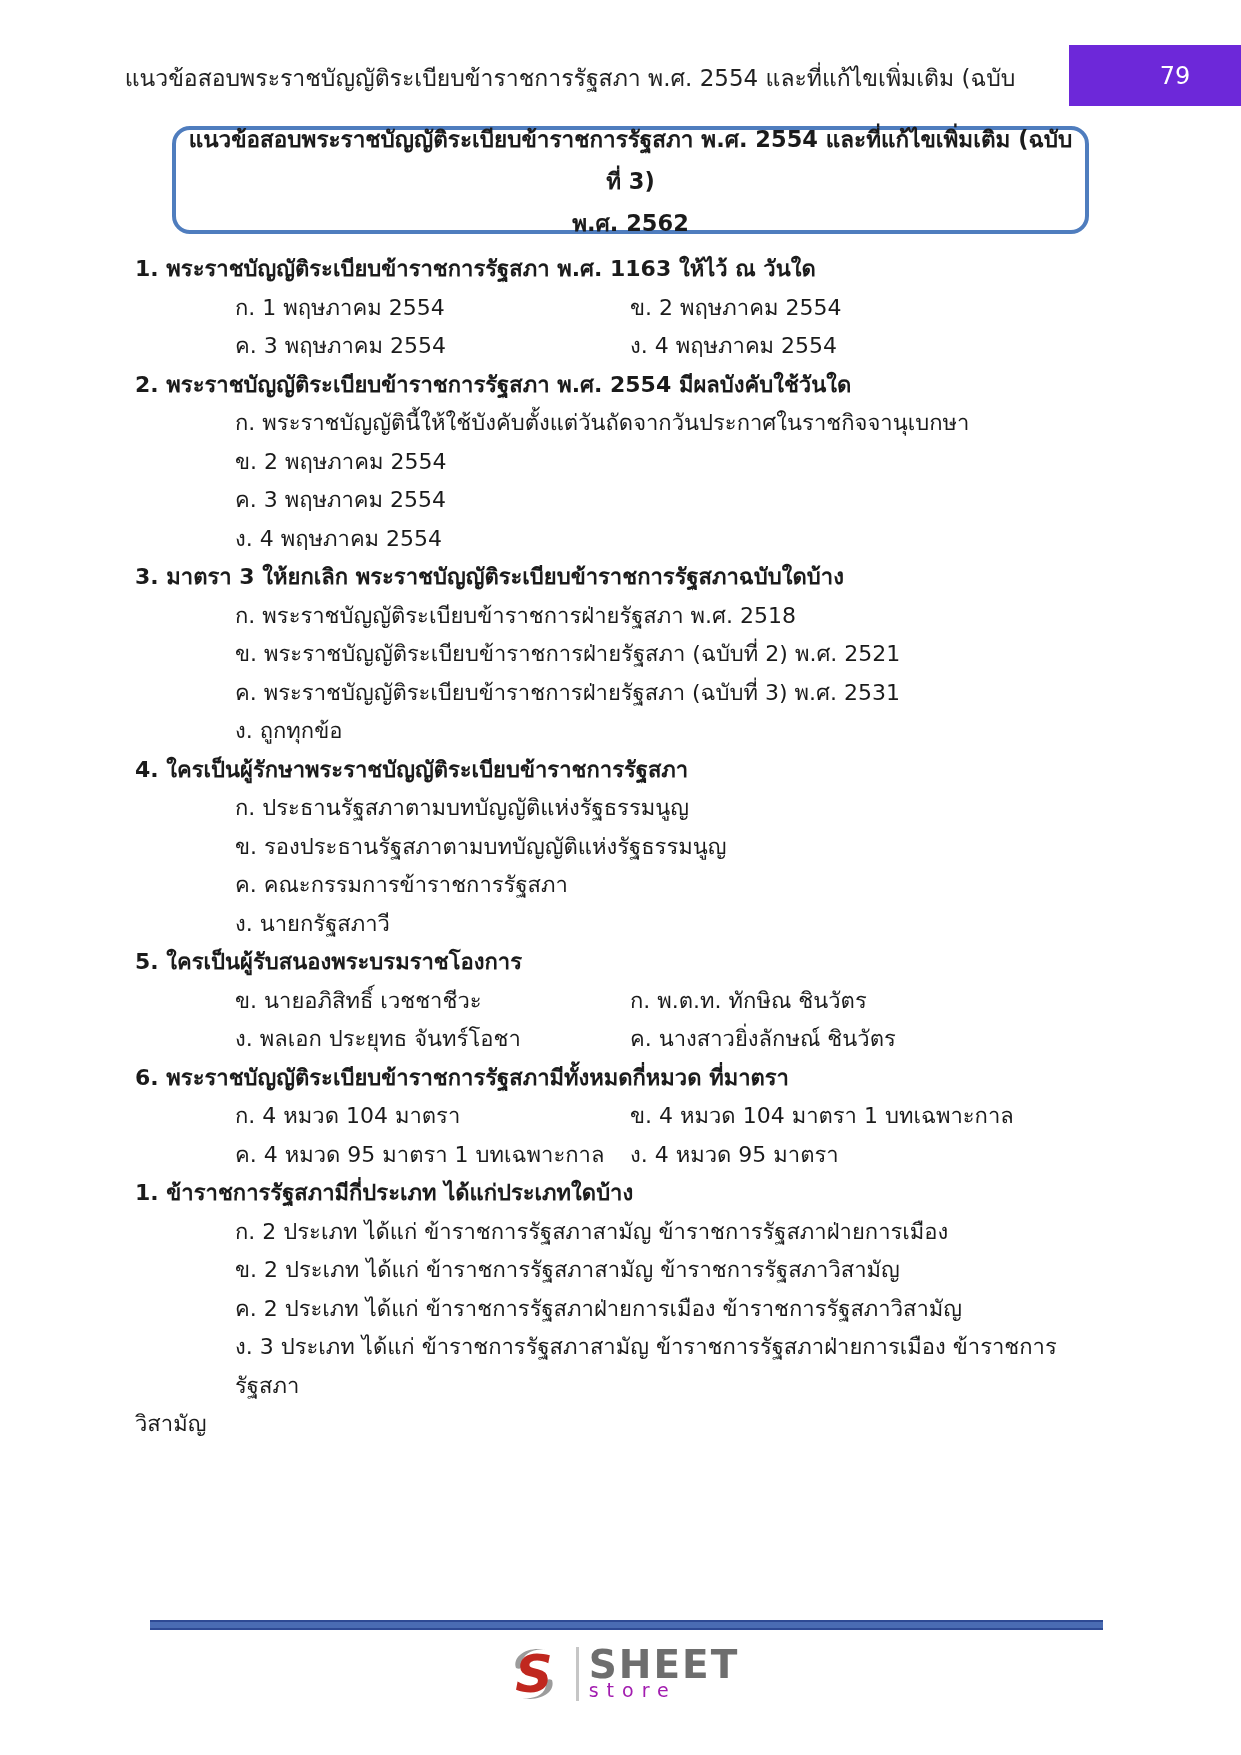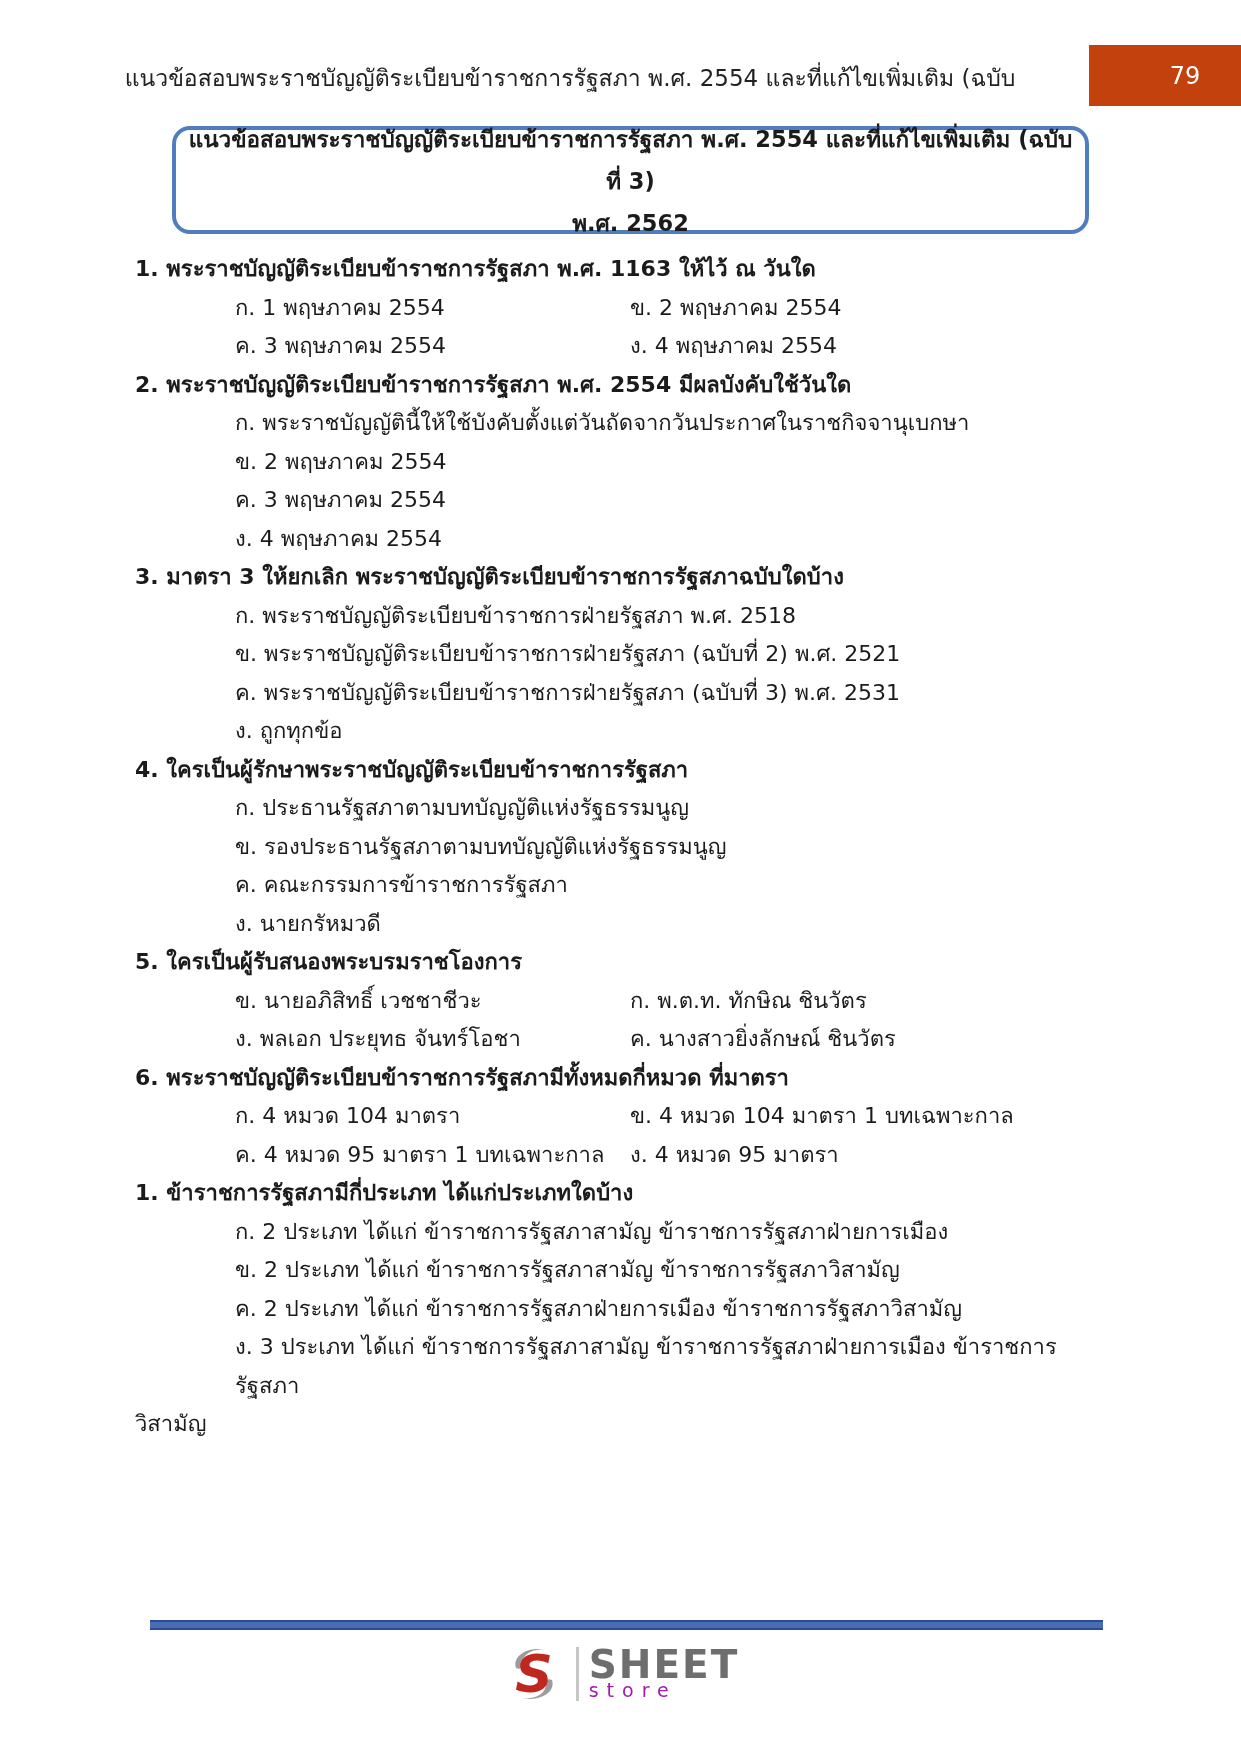--- a/index.html
+++ b/index.html
@@ -14,22 +14,22 @@
     overflow: hidden;
   }
 
   
   .header-title {
     position: absolute; top: 60px; left: 50px; width: 1040px;
     text-align: center; font-size: 23px; color: #222;
     white-space: nowrap;
   }
   .page-number-box {
-    position: absolute; top: 45px; right: 0; width: 152px; height: 61px;
-    background: #c2410c; color: #fff;
+    position: absolute; top: 45px; right: 0; width: 172px; height: 61px;
+    background: #6d28d9; color: #fff;
     display: flex; align-items: center; justify-content: center;
     font-size: 24px; padding-left: 40px;
   }
 
   
   .title-box {
     position: absolute; top: 126px; left: 172px; width: 917px; height: 108px;
     border: 4px solid #4f7dbe; border-radius: 18px;
     background: #fff;
     display: flex; flex-direction: column; justify-content: center;
@@ -141,21 +141,21 @@
           <div class="choice-row cols-1">
             <span class="choice">ก. ประธานรัฐสภาตามบทบัญญัติแห่งรัฐธรรมนูญ</span>
           </div>
           <div class="choice-row cols-1">
             <span class="choice">ข. รองประธานรัฐสภาตามบทบัญญัติแห่งรัฐธรรมนูญ</span>
           </div>
           <div class="choice-row cols-1">
             <span class="choice">ค. คณะกรรมการข้าราชการรัฐสภา</span>
           </div>
           <div class="choice-row cols-1">
-            <span class="choice">ง. นายกรัหมวดี</span>
+            <span class="choice">ง. นายกรัฐสภาวี</span>
           </div>
         </div>
       </div>
       <div class="question">
         <div class="q-text">5. ใครเป็นผู้รับสนองพระบรมราชโองการ</div>
         <div class="choices">
           <div class="choice-row cols-2">
             <span class="choice">ข. นายอภิสิทธิ์  เวชชาชีวะ</span>
             <span class="choice">ก. พ.ต.ท. ทักษิณ  ชินวัตร</span>
           </div>

